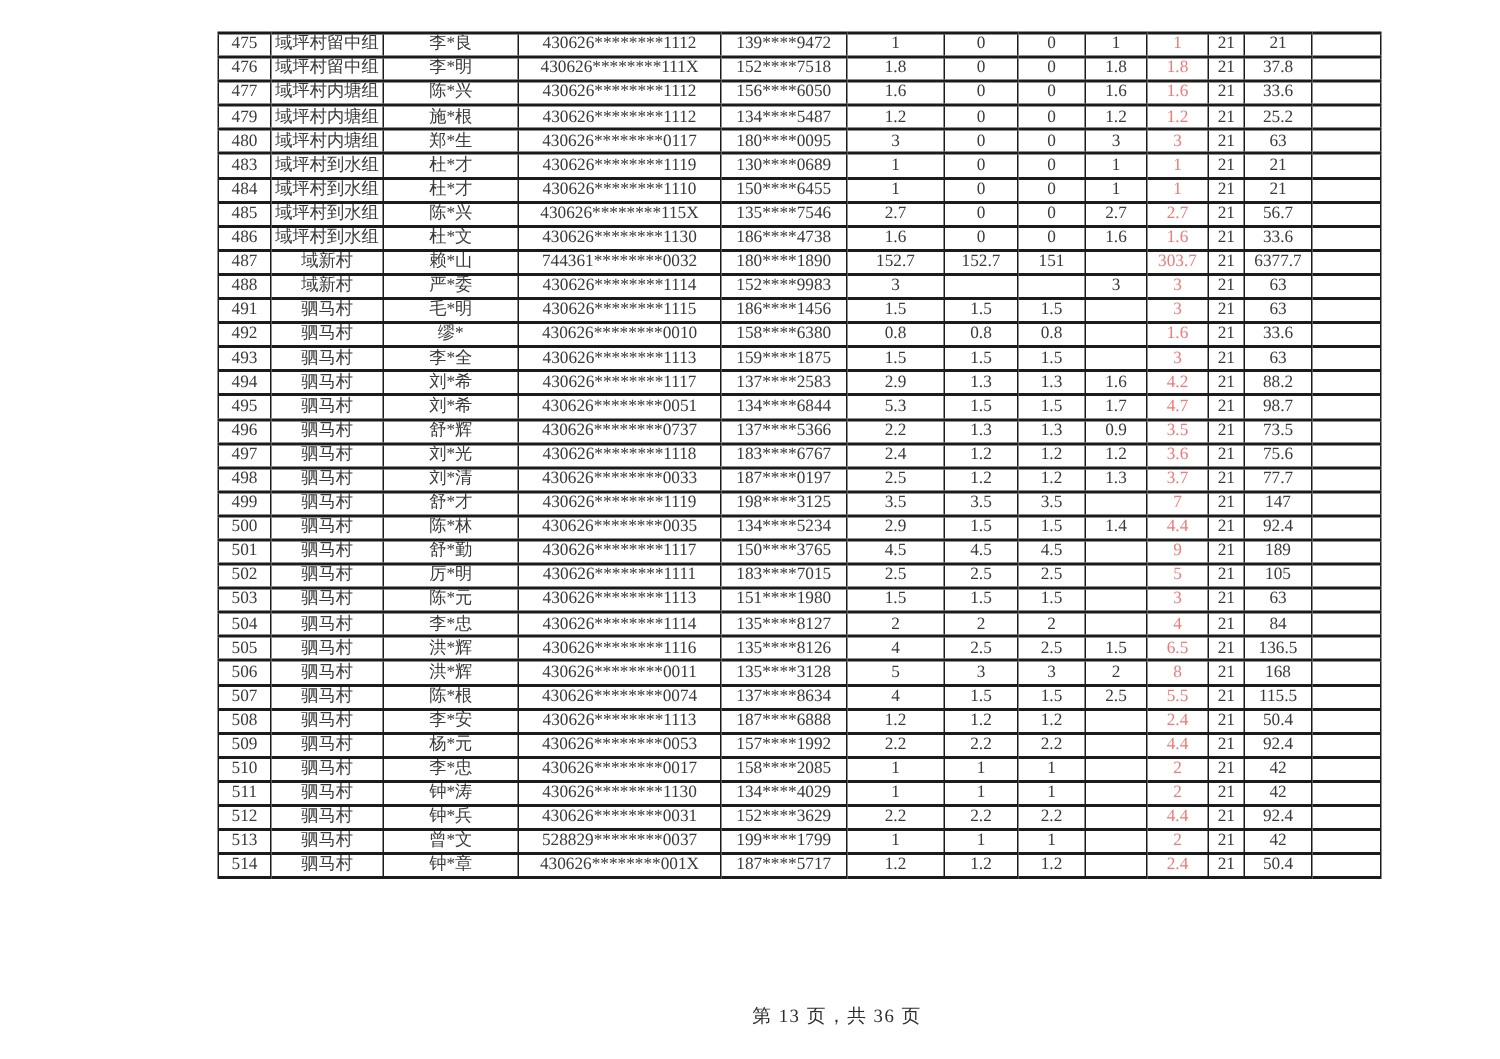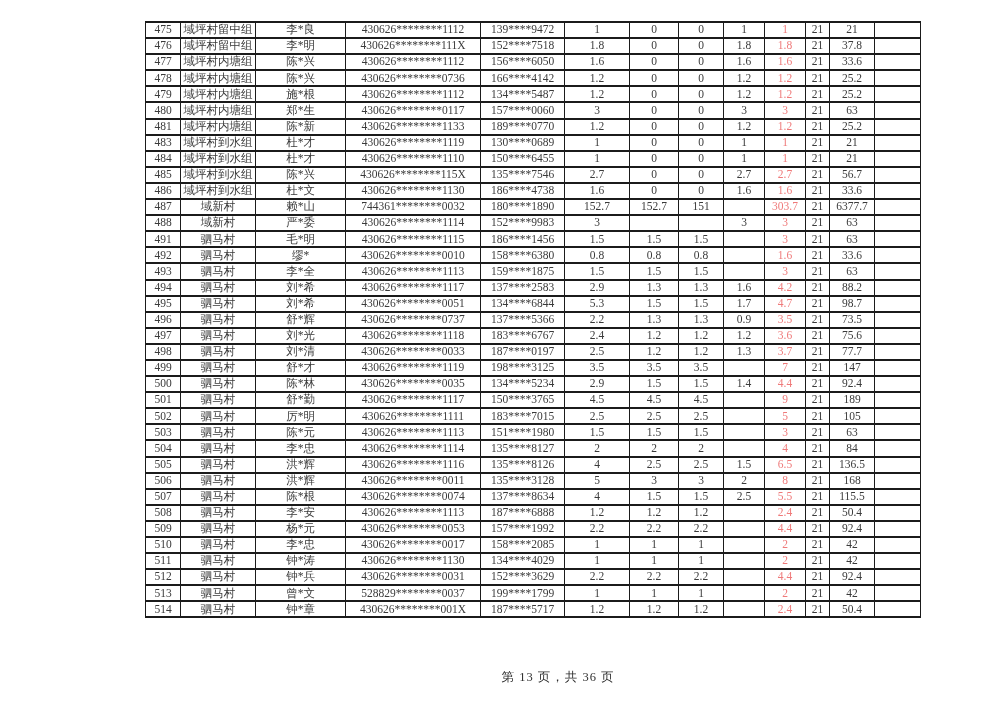--- a/index.html
+++ b/index.html
@@ -119,77 +119,47 @@
           <td>1.6</td>
           <td>0</td>
           <td>0</td>
           <td>1.6</td>
           <td class="red">1.6</td>
           <td>21</td>
           <td>33.6</td>
           <td></td>
         </tr>
         <tr>
-          <td>478</td>
-          <td>域坪村内塘组</td>
-          <td>陈*兴</td>
-          <td>430626********0736</td>
-          <td>166****4142</td>
-          <td>1.2</td>
-          <td>0</td>
-          <td>0</td>
-          <td>1.2</td>
-          <td class="red">1.2</td>
-          <td>21</td>
-          <td>25.2</td>
-          <td></td>
-        </tr>
-        <tr>
           <td>479</td>
           <td>域坪村内塘组</td>
           <td>施*根</td>
           <td>430626********1112</td>
           <td>134****5487</td>
           <td>1.2</td>
           <td>0</td>
           <td>0</td>
           <td>1.2</td>
           <td class="red">1.2</td>
           <td>21</td>
           <td>25.2</td>
           <td></td>
         </tr>
         <tr>
           <td>480</td>
           <td>域坪村内塘组</td>
           <td>郑*生</td>
           <td>430626********0117</td>
-          <td>157****0060</td>
+          <td>180****0095</td>
           <td>3</td>
           <td>0</td>
           <td>0</td>
           <td>3</td>
           <td class="red">3</td>
           <td>21</td>
           <td>63</td>
-          <td></td>
-        </tr>
-        <tr>
-          <td>481</td>
-          <td>域坪村内塘组</td>
-          <td>陈*新</td>
-          <td>430626********1133</td>
-          <td>189****0770</td>
-          <td>1.2</td>
-          <td>0</td>
-          <td>0</td>
-          <td>1.2</td>
-          <td class="red">1.2</td>
-          <td>21</td>
-          <td>25.2</td>
           <td></td>
         </tr>
         <tr>
           <td>483</td>
           <td>域坪村到水组</td>
           <td>杜*才</td>
           <td>430626********1119</td>
           <td>130****0689</td>
           <td>1</td>
           <td>0</td>

